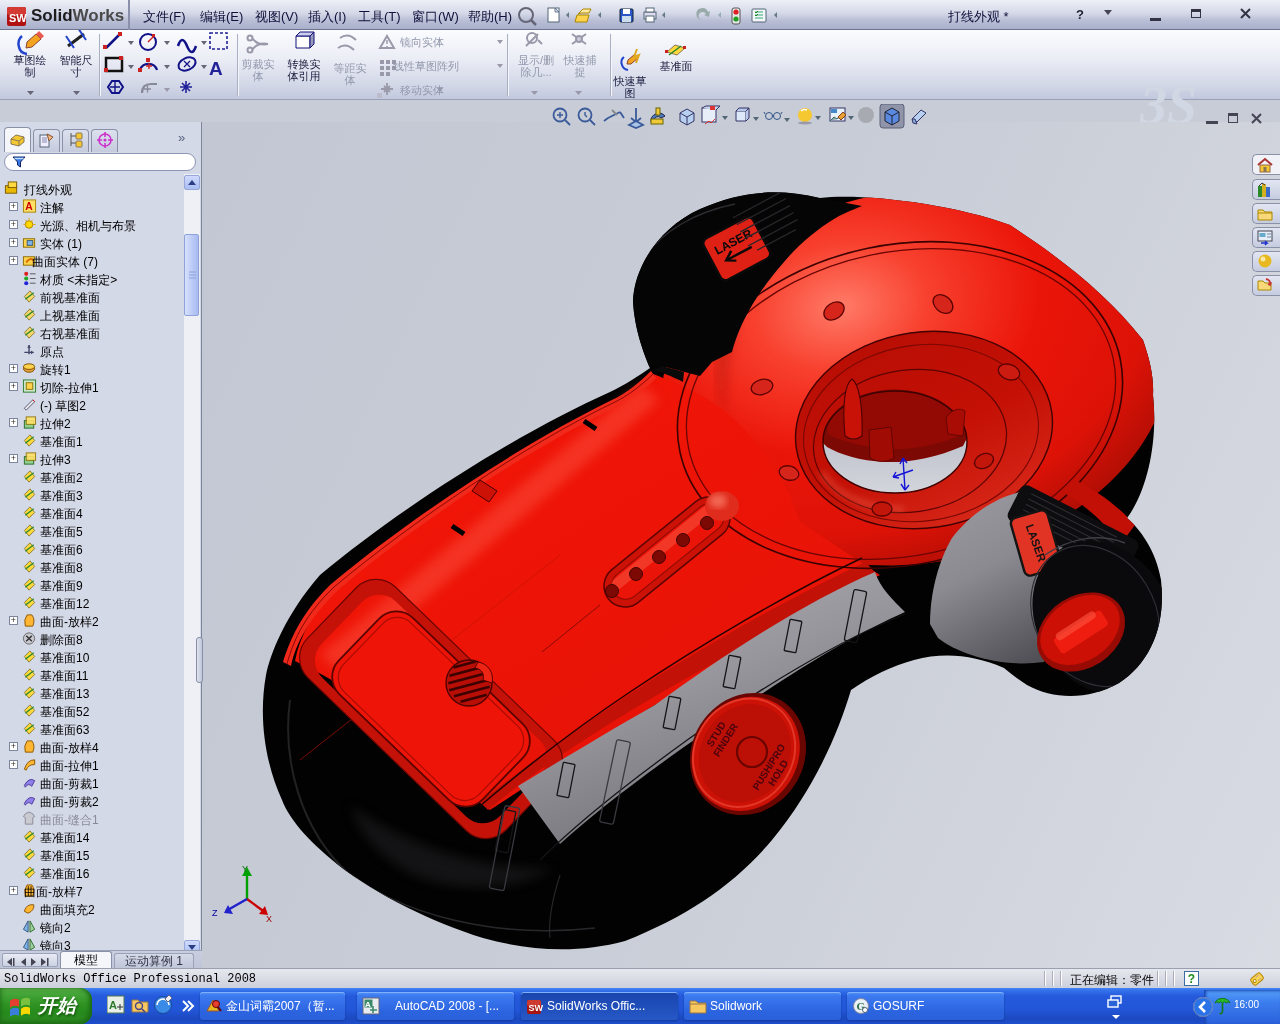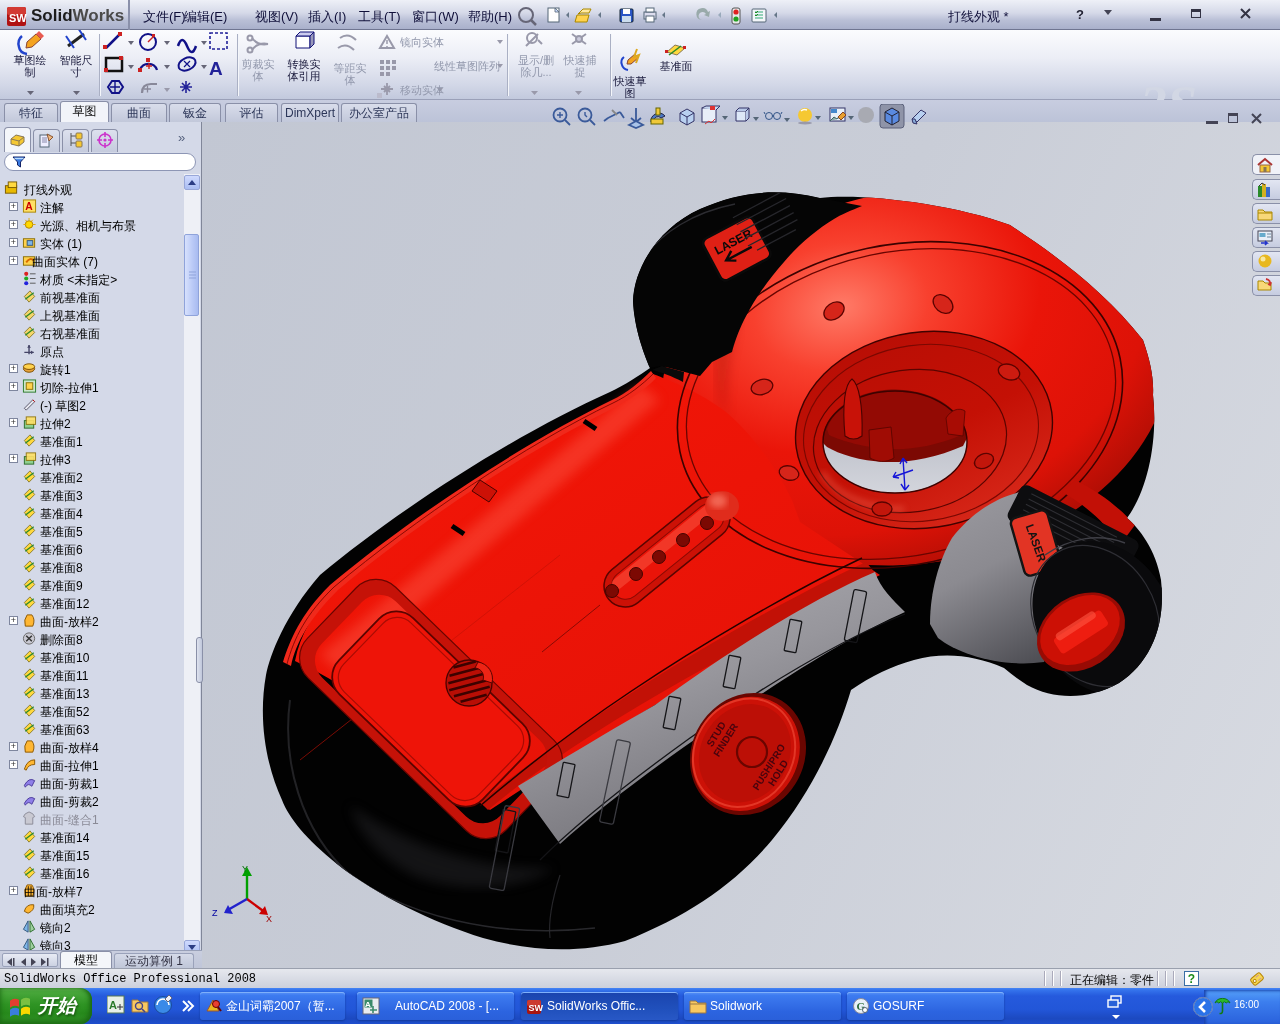--- a/index.html
+++ b/index.html
@@ -43,21 +43,21 @@
 
 <div class="abs" id="titlebar">
   <svg class="abs" style="left:6px;top:4px" width="24" height="24" viewBox="0 0 24 24">
     <rect x="1" y="3" width="19" height="19" rx="2" fill="#b01212"></rect>
     <rect x="1" y="3" width="19" height="8" rx="2" fill="#d23a33"></rect>
     <text x="3" y="18" font-size="11" font-weight="bold" fill="#fff" font-family="Liberation Sans">SW</text>
   </svg>
   <div class="abs" style="left:31px;top:6px;font-size:17px;font-weight:bold;color:#1c1c1c">Solid<span style="color:#4a4a4a">Works</span></div>
   <div class="abs" style="left:128px;top:0;width:2px;height:30px;background:#8a90aa"></div>
   <div class="abs menu" style="left:143px;top:8px">文件(F)</div>
-  <div class="abs menu" style="left:184px;top:8px">编辑(E)</div>
+  <div class="abs menu" style="left:200px;top:8px">编辑(E)</div>
   <div class="abs menu" style="left:255px;top:8px">视图(V)</div>
   <div class="abs menu" style="left:308px;top:8px">插入(I)</div>
   <div class="abs menu" style="left:358px;top:8px">工具(T)</div>
   <div class="abs menu" style="left:412px;top:8px">窗口(W)</div>
   <div class="abs menu" style="left:468px;top:8px">帮助(H)</div>
   <svg class="abs" style="left:516px;top:6px" width="270" height="20" viewBox="0 0 270 20">
     <circle cx="10" cy="9" r="7" fill="none" stroke="#667" stroke-width="2"></circle>
         <path d="M15,14 l5,5" stroke="#667" stroke-width="2.5"></path>
     <rect x="32" y="2" width="11" height="14" fill="#fff" stroke="#567"></rect>
         <path d="M39,2 l4,4 h-4 Z" fill="#cdf" stroke="#567" stroke-width="0.8"></path>
@@ -182,39 +182,30 @@
    <text x="0" y="48" font-size="54" font-style="italic" font-weight="bold" fill="#d2d7e4" font-family="Liberation Serif">3S</text>
   </svg>
   <div class="abs tbtxt" style="left:2px;top:24px;width:56px">草图绘<br>制</div>
   <div class="abs tbtxt" style="left:48px;top:24px;width:56px">智能尺<br>寸</div>
   <div class="abs vsep" style="left:99px;top:4px;height:62px"></div>
   <div class="abs vsep" style="left:237px;top:4px;height:62px"></div>
   <div class="abs tbtxt gray" style="left:232px;top:28px;width:52px">剪裁实<br>体</div>
   <div class="abs tbtxt" style="left:276px;top:28px;width:56px">转换实<br>体引用</div>
   <div class="abs tbtxt gray" style="left:326px;top:32px;width:48px">等距实<br>体</div>
   <div class="abs tbtxt gray" style="left:400px;top:6px;width:100px;text-align:left">镜向实体</div>
-  <div class="abs tbtxt gray" style="left:400px;top:30px;width:100px;text-align:right">线性草图阵列</div>
+  <div class="abs tbtxt gray" style="left:376px;top:30px;width:100px;text-align:center">线性草图阵列</div>
   <div class="abs tbtxt gray" style="left:400px;top:54px;width:100px;text-align:left">移动实体</div>
   <div class="abs vsep" style="left:507px;top:4px;height:62px"></div>
   <div class="abs tbtxt gray" style="left:508px;top:24px;width:56px">显示/删<br>除几...</div>
   <div class="abs tbtxt gray" style="left:556px;top:24px;width:48px">快速捕<br>捉</div>
   <div class="abs vsep" style="left:610px;top:4px;height:62px"></div>
   <div class="abs tbtxt" style="left:606px;top:45px;width:48px">快速草<br>图</div>
   <div class="abs tbtxt" style="left:652px;top:30px;width:48px">基准面</div>
 </div>
 
-<div class="abs" id="tabrow">
-  <div class="cmtab" style="left:4px;width:54px">特征</div>
-  <div class="cmtab act" style="left:60px;width:49px">草图</div>
-  <div class="cmtab" style="left:111px;width:56px">曲面</div>
-  <div class="cmtab" style="left:169px;width:52px">钣金</div>
-  <div class="cmtab" style="left:225px;width:53px">评估</div>
-  <div class="cmtab" style="left:281px;width:58px">DimXpert</div>
-  <div class="cmtab" style="left:341px;width:76px">办公室产品</div>
-</div>
 
 <div class="abs" id="viewport">
 <svg width="1078" height="846" viewBox="202 122 1078 846">
 <defs>
 <radialGradient id="ghead" cx="0.38" cy="0.28" r="0.78">
  <stop offset="0" stop-color="#ff7b68"></stop>
             <stop offset="0.22" stop-color="#f8402e"></stop>
  <stop offset="0.5" stop-color="#ea1509"></stop>
             <stop offset="0.78" stop-color="#dd1207"></stop>
             <stop offset="1" stop-color="#a80d04"></stop>

